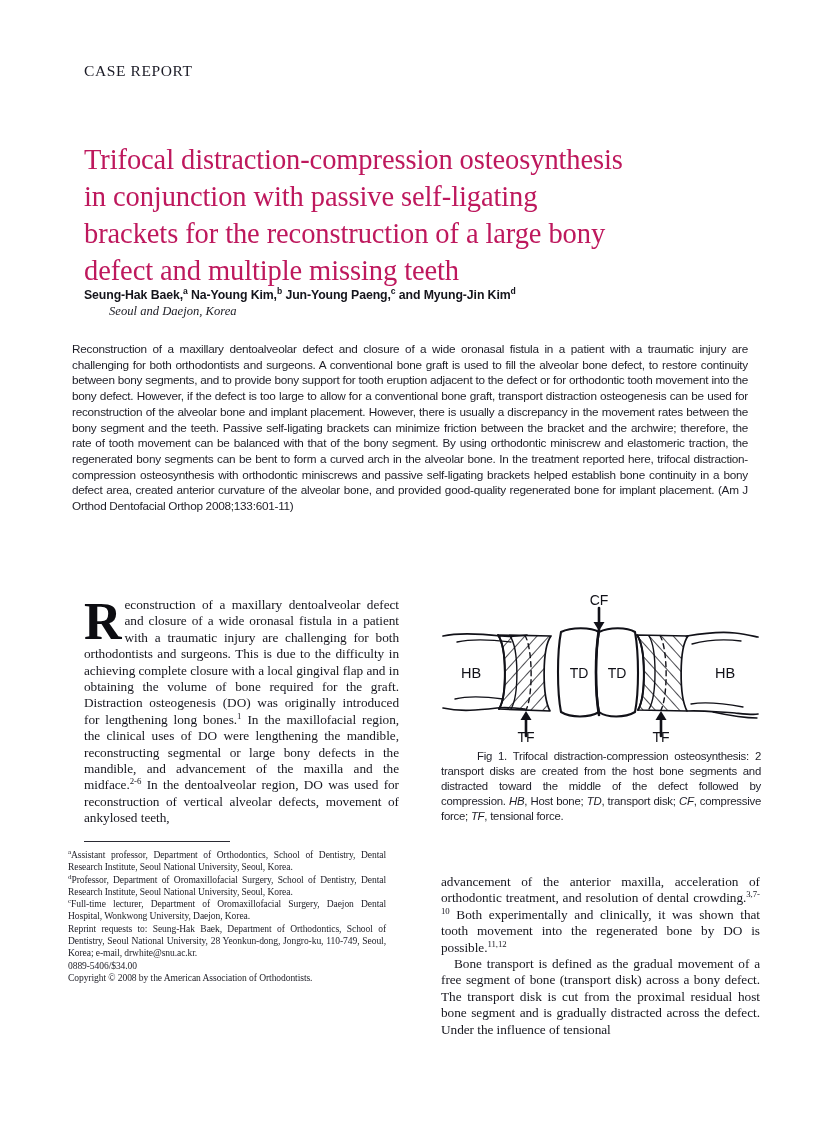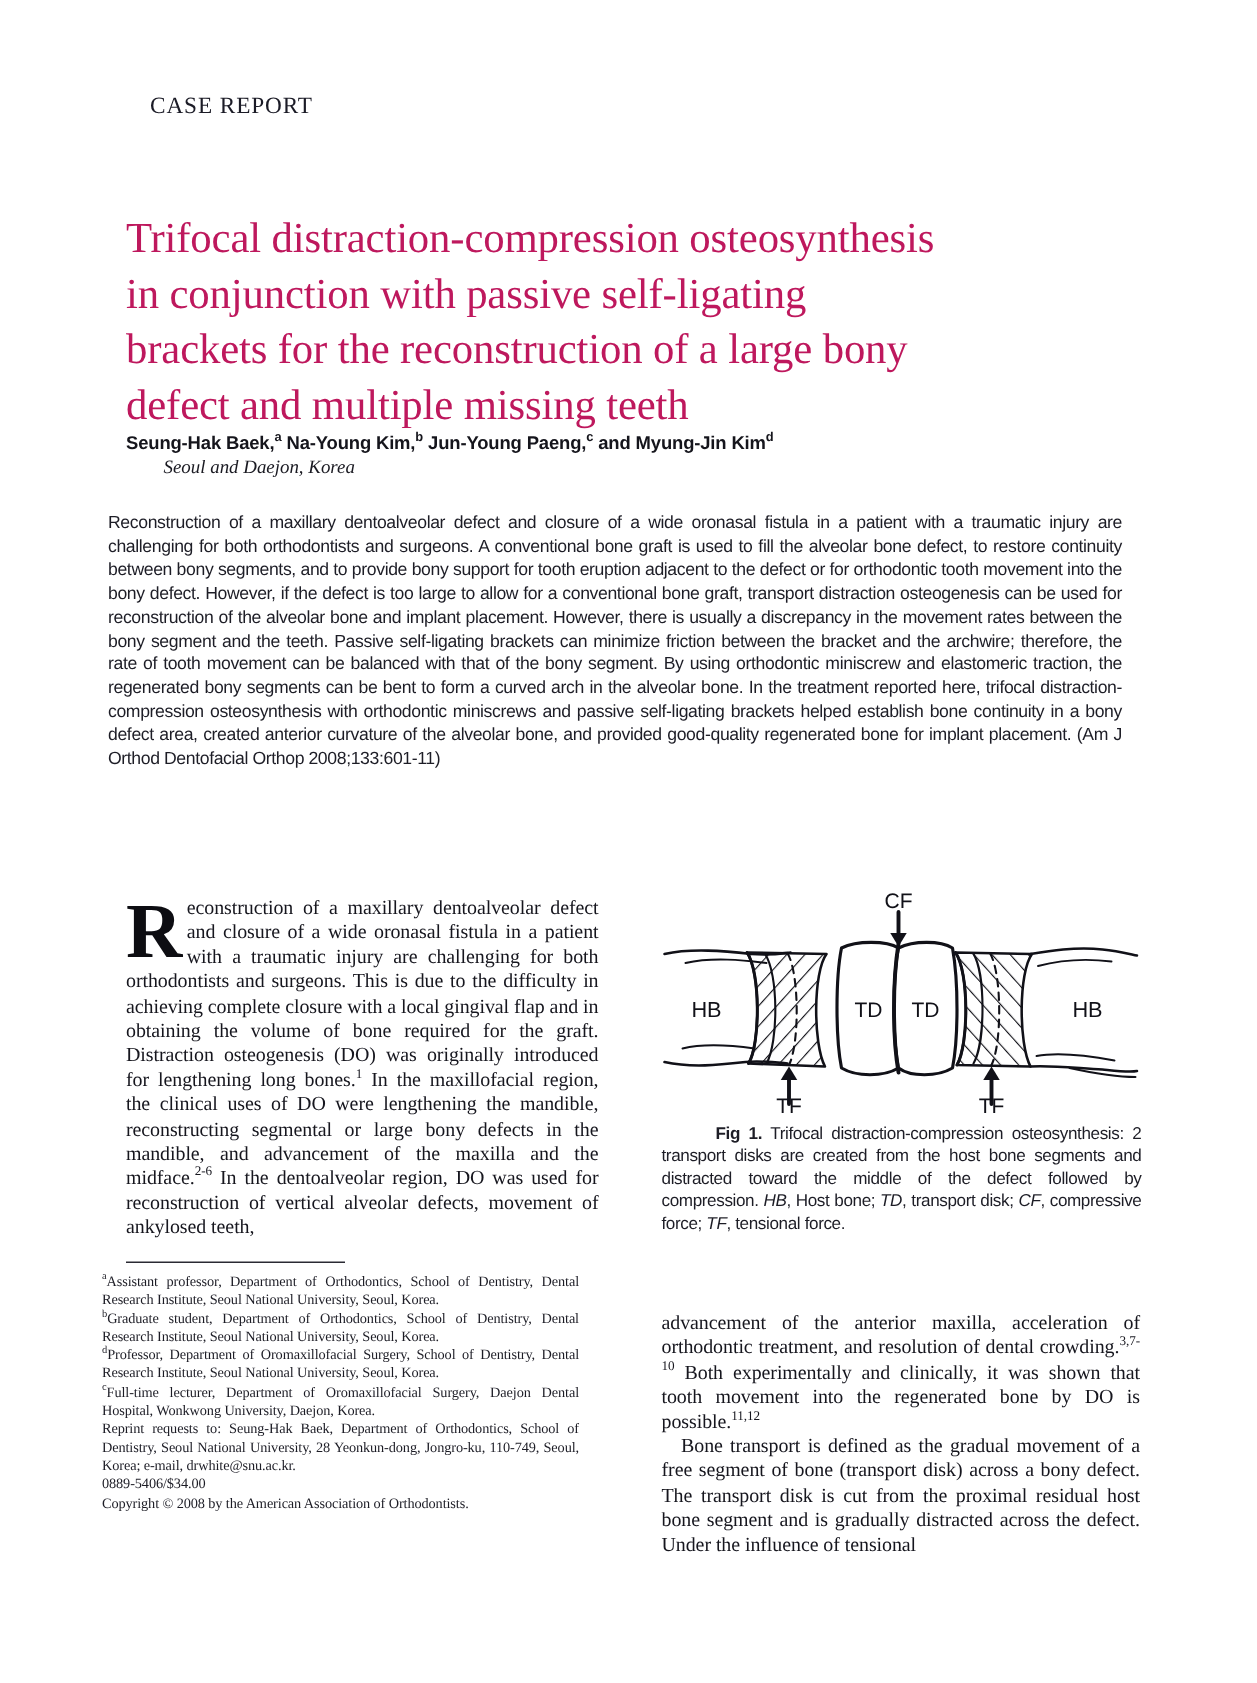--- a/index.html
+++ b/index.html
@@ -21,21 +21,21 @@
     position: absolute;
     left: 0; top: 0;
     width: 838px;
     height: 1122px;
     background: #fff;
   }
 
   
   .section-head {
     position: absolute;
-    left: 100px;
+    left: 84px;
     top: 62px;
     font-family: "Liberation Serif", "DejaVu Serif", serif;
     font-size: 15.5px;
     letter-spacing: 0.6px;
     color: #1b1b26;
   }
 
   
   .doc-title {
     position: absolute;
@@ -159,21 +159,21 @@
     left: 441px;
     top: 749px;
     width: 320px;
     font-family: "Liberation Sans", "DejaVu Sans", sans-serif;
     font-size: 11.4px;
     line-height: 15.1px;
     text-align: justify;
     color: #1d1d26;
     letter-spacing: -0.25px;
   }
-  .figure-caption b { font-weight: bold; padding-left: 36px; }
+  .figure-caption b { font-weight: normal; padding-left: 36px; }
   .figure-caption i { font-style: italic; }
 
   .col-right-text {
     position: absolute;
     left: 441px;
     top: 861px;
     width: 319px;
     margin-top: 13px;
   }
 
@@ -216,21 +216,20 @@
 
   <div class="col-left">
     <div class="body-text">
       <span class="dropcap">R</span><span>econstruction of a maxillary dentoalveolar defect and closure of a wide oronasal fistula in a patient with a traumatic injury are challenging for both orthodontists and surgeons. This is due to the difficulty in achieving complete closure with a local gingival flap and in obtaining the volume of bone required for the graft. Distraction osteogenesis (DO) was originally introduced for lengthening long bones.</span><sup>1</sup><span> In the maxillofacial region, the clinical uses of DO were lengthening the mandible, reconstructing segmental or large bony defects in the mandible, and advancement of the maxilla and the midface.</span><sup>2-6</sup><span> In the dentoalveolar region, DO was used for reconstruction of vertical alveolar defects, movement of ankylosed teeth,</span>
     </div>
   </div>
 
   <div class="footnote-rule"></div>
   <div class="footnotes">
     <p><sup>a</sup><span>Assistant professor, Department of Orthodontics, School of Dentistry, Dental Research Institute, Seoul National University, Seoul, Korea.</span></p>
-    <p><sup>b</sup><span>Graduate student, Department of Orthodontics, School of Dentistry, Dental Research Institute, Seoul National University, Seoul, Korea.</span></p>
     <p><sup>d</sup><span>Professor, Department of Oromaxillofacial Surgery, School of Dentistry, Dental Research Institute, Seoul National University, Seoul, Korea.</span></p>
     <p><sup>c</sup><span>Full-time lecturer, Department of Oromaxillofacial Surgery, Daejon Dental Hospital, Wonkwong University, Daejon, Korea.</span></p>
     <p><span>Reprint requests to: Seung-Hak Baek, Department of Orthodontics, School of Dentistry, Seoul National University, 28 Yeonkun-dong, Jongro-ku, 110-749, Seoul, Korea; e-mail, </span><a href="#">drwhite@snu.ac.kr</a><span>.</span></p>
     <p>0889-5406/$34.00</p>
     <p>Copyright © 2008 by the American Association of Orthodontists.</p>
   </div>
 
   <div class="figure-box">
     <svg viewBox="0 0 319 148" width="319" height="148" xmlns="http://www.w3.org/2000/svg">
       <defs>

